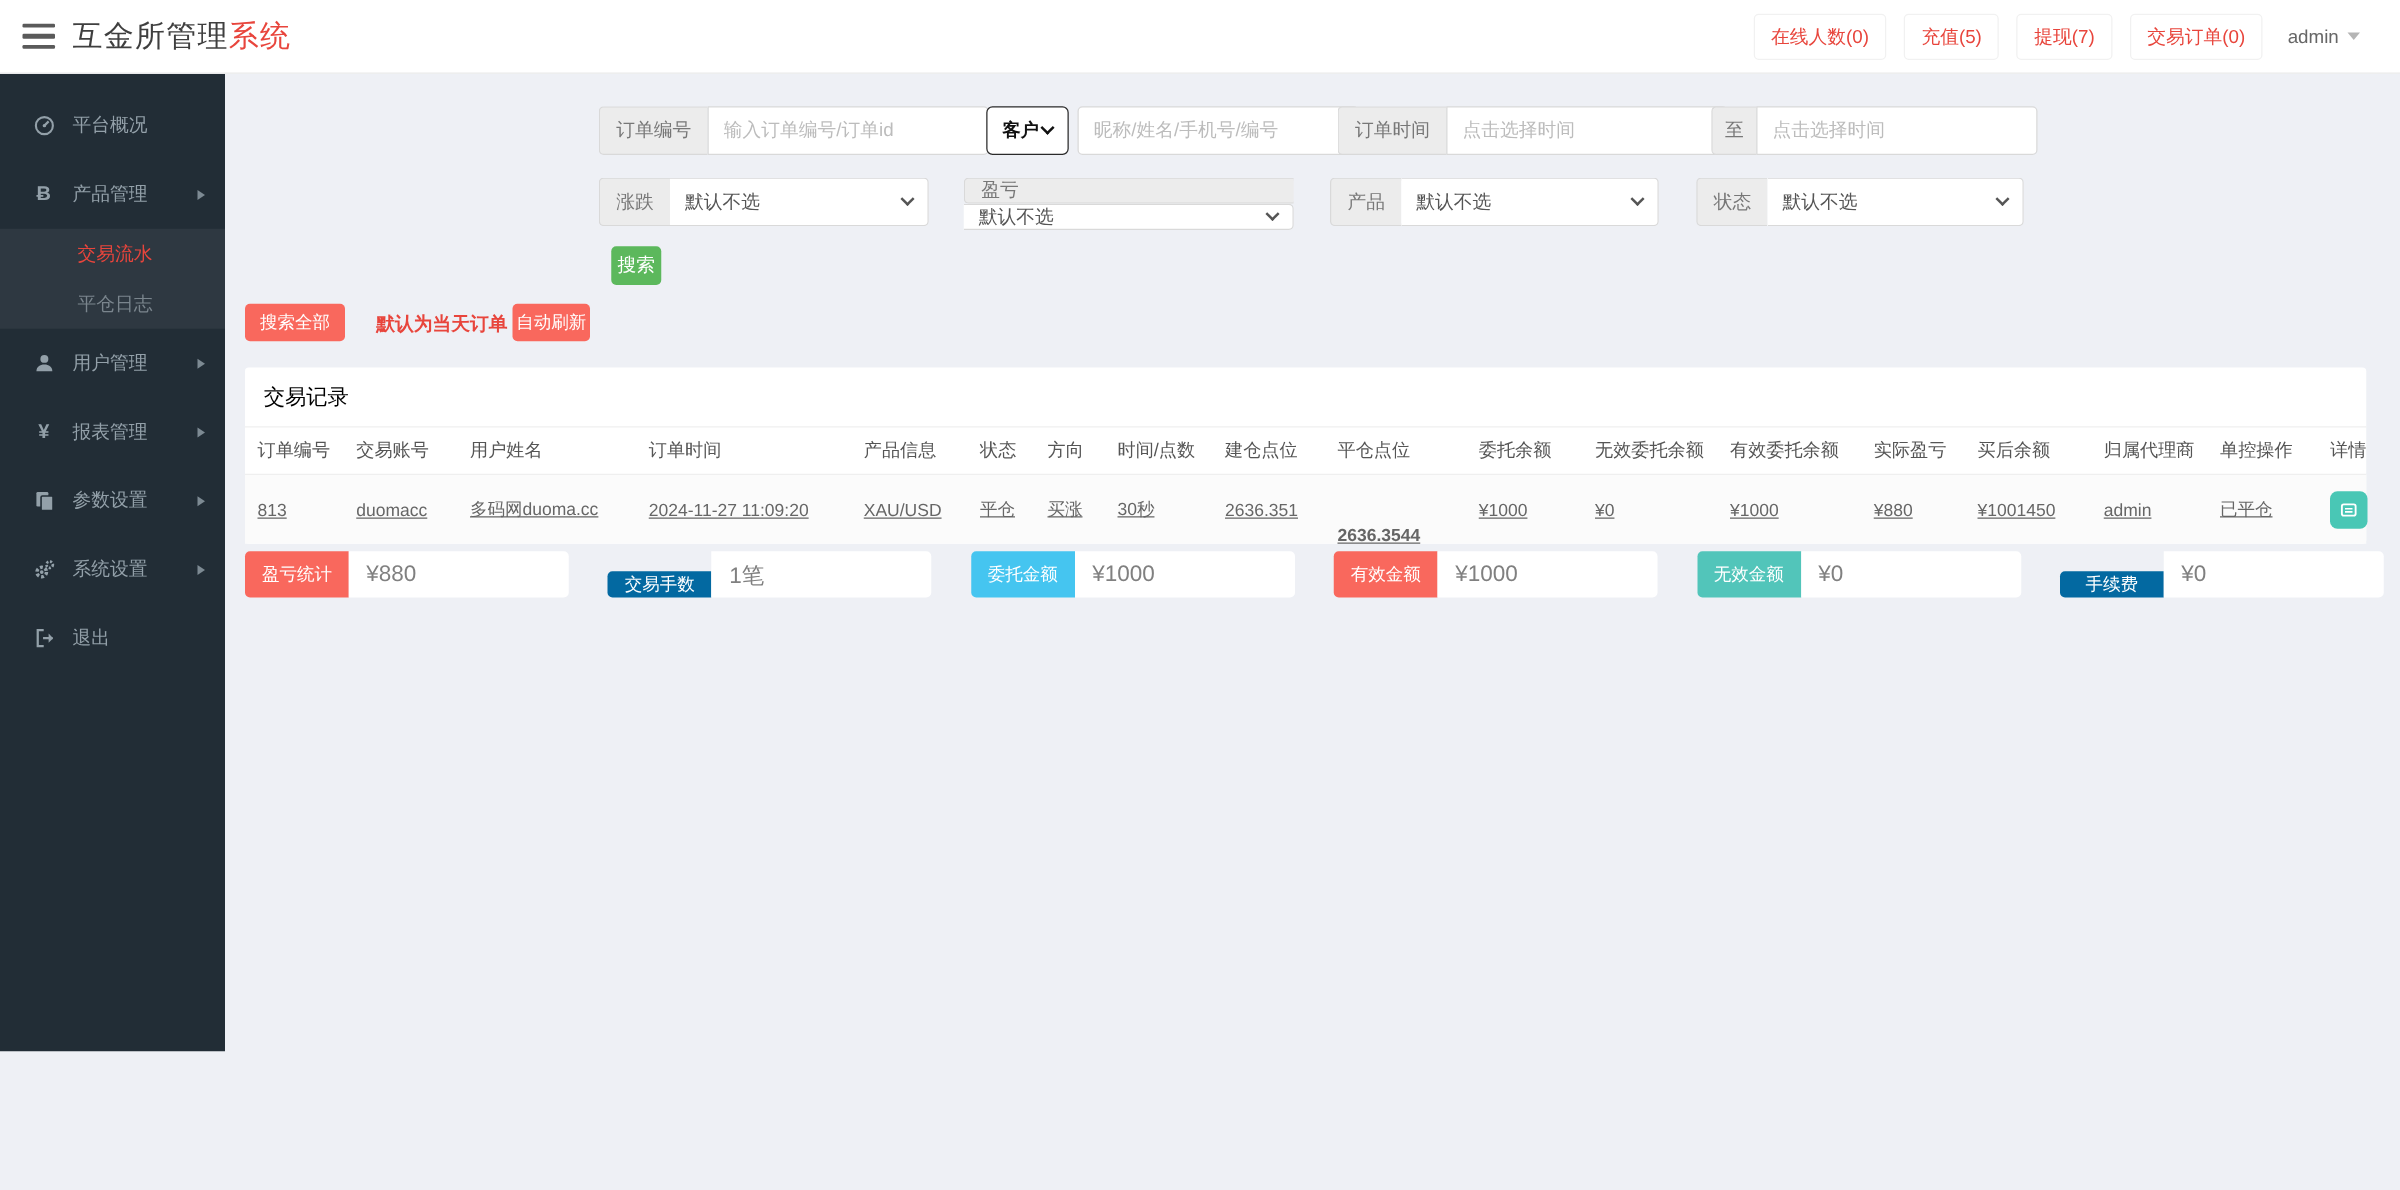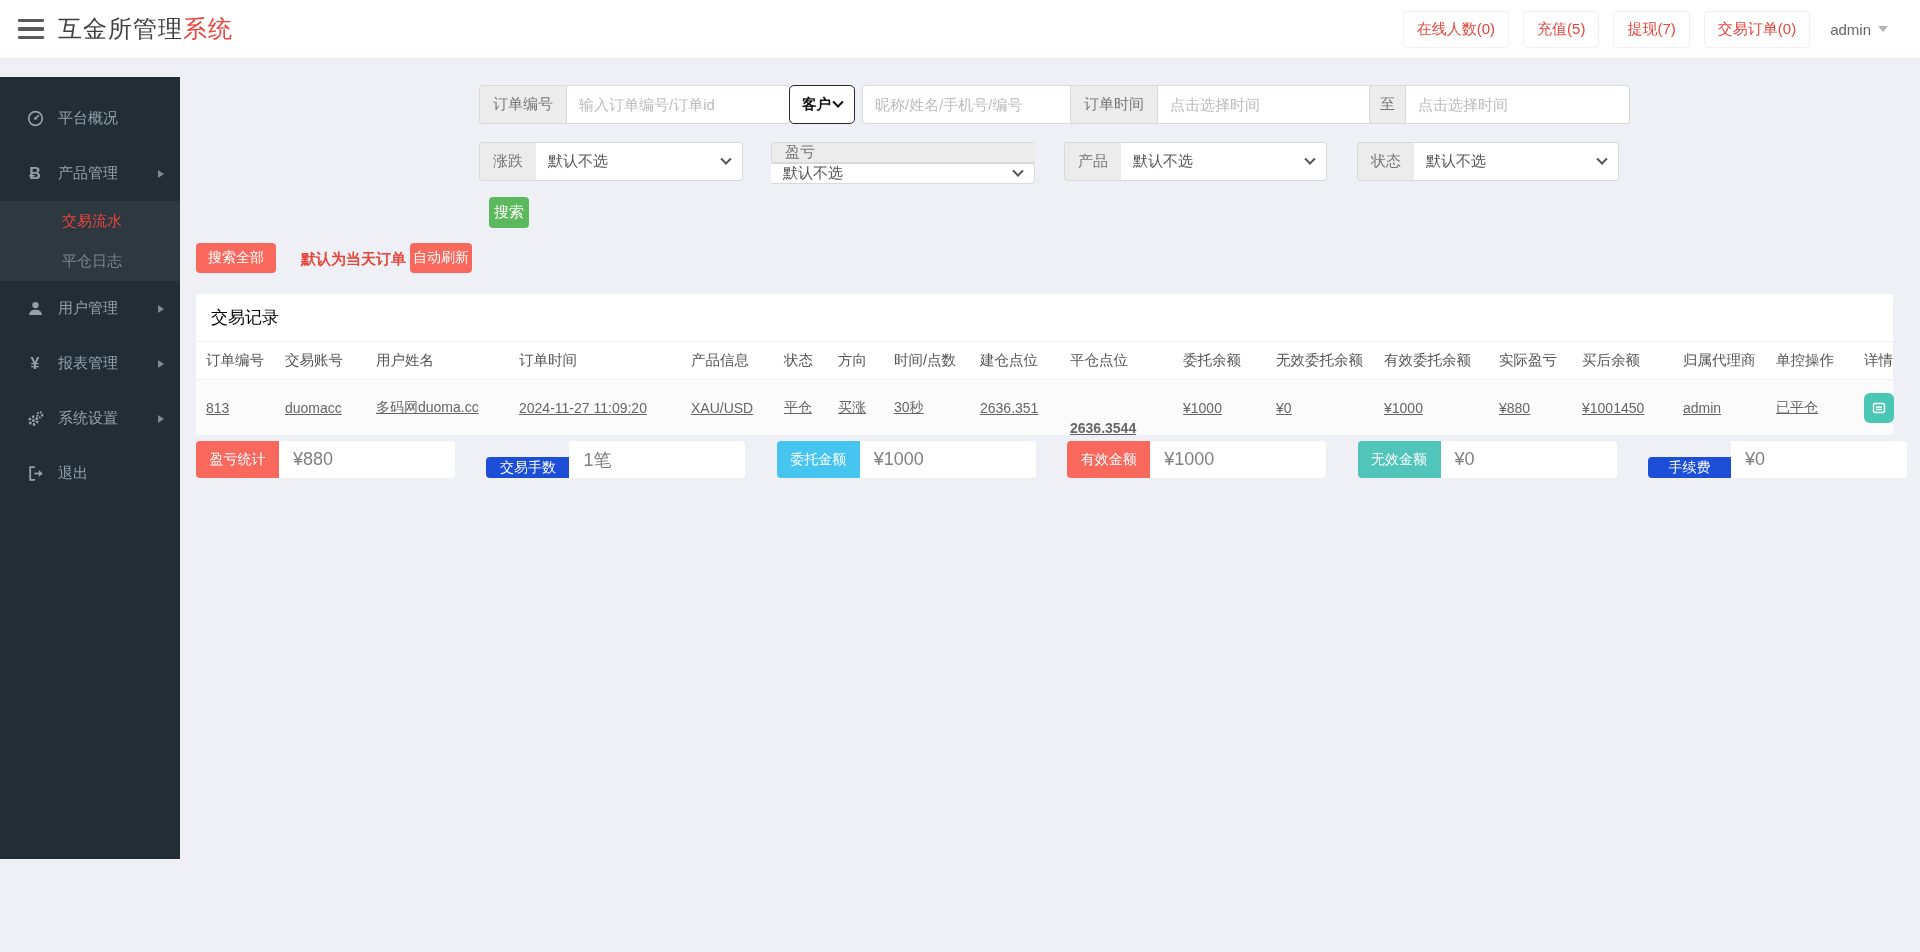--- a/index.html
+++ b/index.html
@@ -16,21 +16,21 @@
   .brand { margin-left:14px; font-size:24px; color:#3f3f3f; letter-spacing:1px; }
   .brand .accent { color:#e8453c; }
   .top-right { margin-left:auto; display:flex; align-items:center; gap:14px; padding-right:26px;padding-left:48px; }
   .top-link { color:#e8453c; font-size:15px; padding:8px 13px; border:1px solid #f1f1f1;
               border-radius:4px; background:#fff; cursor:pointer; white-space:nowrap; }
   .admin-box { color:#666; font-size:15px; display:flex; align-items:center; gap:7px; cursor:pointer; padding:8px 6px; }
   .caret-down-tri { width:0; height:0; border-left:5px solid transparent; border-right:5px solid transparent;
                     border-top:6px solid #b5b5b5; }
 
   
-  .sidebar { position:absolute; left:0; top:59px; width:180px; height:782px; background:#222d36; padding-top:14px;margin-top:18px; }
+  .sidebar { position:absolute; left:0; top:59px; width:180px; height:782px; background:#222d36; padding-top:14px; }
   .side-item { display:flex; align-items:center; height:55px; padding:0 16px 0 24px;
                color:#93a0a9; font-size:15px; cursor:pointer; }
   .side-item .sicon { width:22px; margin-right:12px; display:flex; align-items:center; justify-content:center;
                       font-size:16px; font-weight:bold; }
   .side-item .chev { margin-left:auto; width:0; height:0; border-left:6px solid #7d8a93;
                      border-top:4.5px solid transparent; border-bottom:4.5px solid transparent; }
   .active-group { background:rgba(255,255,255,0.055); }
   .active-group .side-item.main { color:#ffffff; }
   .active-group .side-item.main .sicon { color:#e8453c; }
   .sub-item { height:40px; padding-left:62px; display:flex; align-items:center; font-size:15px;
@@ -78,21 +78,21 @@
                 display:flex; align-items:center; justify-content:center; }
 
   
   .stats { position:absolute; left:16px; top:382px; width:1711px; display:flex; justify-content:space-between; }
   .stat { display:flex; height:37px; }
   .stat-label { width:83px; display:flex; align-items:center; justify-content:center; color:#fff;
                 font-size:14px; border-radius:4px 0 0 4px; white-space:nowrap; }
   .stat-value { width:176px; background:#fff; border-radius:0 4px 4px 0; display:flex; align-items:center;
                 padding-left:14px; font-size:18px; color:#808080; }
   .bg-salmon { background:#f9685d; }
-  .bg-gray { background:#1d4ed8;margin-top:16px; }
+  .bg-gray { background:#0369a1;margin-top:16px; }
   .bg-blue { background:#45c5f0; }
   .bg-teal { background:#52c5ba; }
 </style>
 </head>
 <body>
 
 <div id="app">
 
   <div class="topbar">
     <div class="hamburger">
@@ -157,20 +157,30 @@
             <circle cx="8" cy="4.8" r="3" fill="currentColor"></circle>
             <path d="M2 14.2c0-3.4 2.7-5.1 6-5.1s6 1.7 6 5.1z" fill="currentColor"></path>
           </svg>
       </span>
       <span>用户管理</span>
       <span class="chev"></span>
     </div>
     <div class="side-item">
       <span class="sicon">¥</span>
       <span>报表管理</span>
+      <span class="chev"></span>
+    </div>
+    <div class="side-item">
+      <span class="sicon">
+        <svg viewBox="0 0 16 16">
+            <rect x="2" y="1.5" width="9" height="11" rx="1" fill="currentColor"></rect>
+            <rect x="5.5" y="4.5" width="9" height="11" rx="1" fill="currentColor" stroke="#222d36" stroke-width="1.2"></rect>
+          </svg>
+      </span>
+      <span>参数设置</span>
       <span class="chev"></span>
     </div>
     <div class="side-item">
       <span class="sicon">
         <svg viewBox="0 0 16 16">
             <circle cx="6" cy="10" r="3.6" fill="none" stroke="currentColor" stroke-width="2.6" stroke-dasharray="2.2 1.6"></circle>
             <circle cx="6" cy="10" r="1.4" fill="currentColor"></circle>
             <circle cx="12" cy="4.5" r="2.4" fill="none" stroke="currentColor" stroke-width="2" stroke-dasharray="1.6 1.2"></circle>
           </svg>
       </span>

